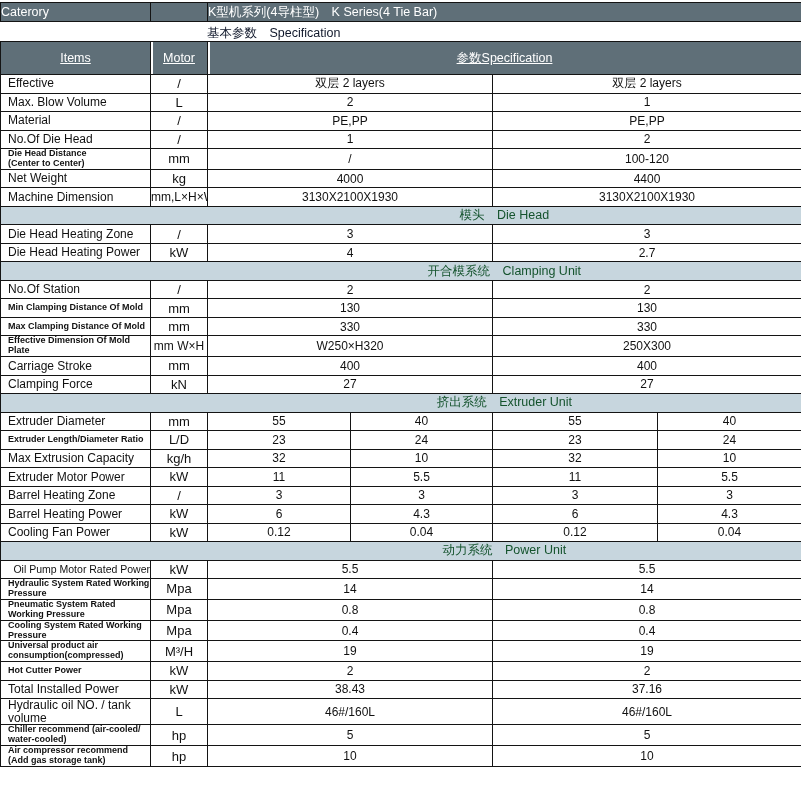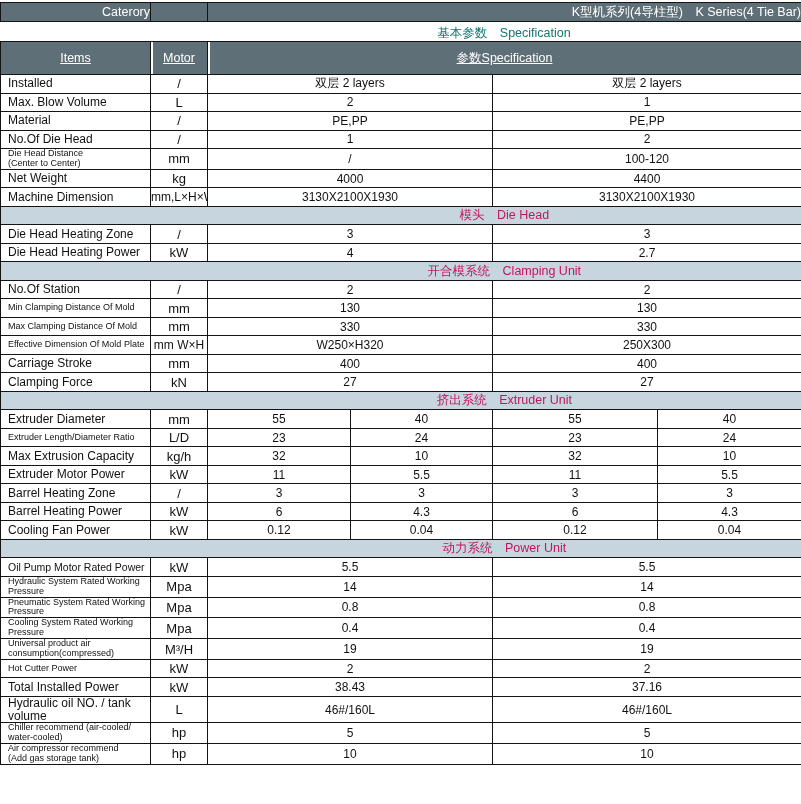--- a/index.html
+++ b/index.html
@@ -8,48 +8,48 @@
     background: #fff;
     font-family: "Liberation Sans", sans-serif;
     color: #111;
   }
   .page { width: 801px; padding-top: 2px; }
 
   table { border-collapse: collapse; table-layout: fixed; width: 801px; }
   td, th { border: 1px solid #141414; overflow: hidden; vertical-align: middle; }
 
   
-  .top-table td { height: 19px; text-align: right; font-size: 13px; }
+  .top-table td { height: 19px; text-align: left; font-size: 13px; }
   tr.dark td, tr.dark th { background: #5f6f78; color: #fff; font-weight: 400; font-size: 12.5px; }
   .model-val { font-size: 13.5px; letter-spacing: 1.2px; }
 
   
   .subtitle { height: 19px; display: block; }
   .subtitle span {
     display: block; margin-left: 207px; width: 594px;
-    text-align: center; font-size: 12.5px; padding-top: 3px; color: #0f766e;
+    font-size: 12.5px; padding-top: 3px; color: #0f172a;
   }
 
   
   .main-table thead th { height: 33px; text-decoration: underline; }
   .main-table thead th:not(:first-child) { box-shadow: inset 2px 0 0 #fdfdfd; }
   .main-table td { height: 18.5px; font-size: 12px; text-align: center; }
 
   td.item {
     text-align: left; padding-left: 7px; font-size: 12px;
     white-space: pre-line; line-height: 1.05;
   }
-  td.item.mid   { font-size: 10.5px; }
-  td.item.small { font-size: 9px; line-height: 1.1; }
+  td.item.mid   { font-size: 10.5px; text-align: right; }
+  td.item.small { font-size: 9px; line-height: 1.1; font-weight: bold; }
 
   td.unit { font-size: 13px; }
   td.unit.u-small { font-size: 12px; }
 
   tr.section td {
-    background: #c7d6de; height: 18.5px; font-size: 12.5px; color: #be185d;
+    background: #c7d6de; height: 18.5px; font-size: 12.5px; color: #14532d;
   }
   .band-label { display: block; margin-left: 25.84%; width: 74.16%; text-align: center; }
 </style>
 </head>
 <body>
 
 <div class="page">
 
   <table class="top-table">
     <colgroup>
@@ -82,21 +82,21 @@
     </colgroup>
     <thead>
       <tr class="dark">
         <th>Items</th>
         <th>Motor</th>
         <th colspan="4">参数Specification</th>
       </tr>
     </thead>
     <tbody id="spec-rows">
         <tr>
-          <td class="item">Installed</td>
+          <td class="item">Effective</td>
           <td class="unit">/</td>
           <td class="val" colspan="2">双层 2 layers</td>
           <td class="val" colspan="2">双层 2 layers</td>
         </tr>
         <tr>
           <td class="item">Max. Blow Volume</td>
           <td class="unit">L</td>
           <td class="val" colspan="2">2</td>
           <td class="val" colspan="2">1</td>
         </tr>

